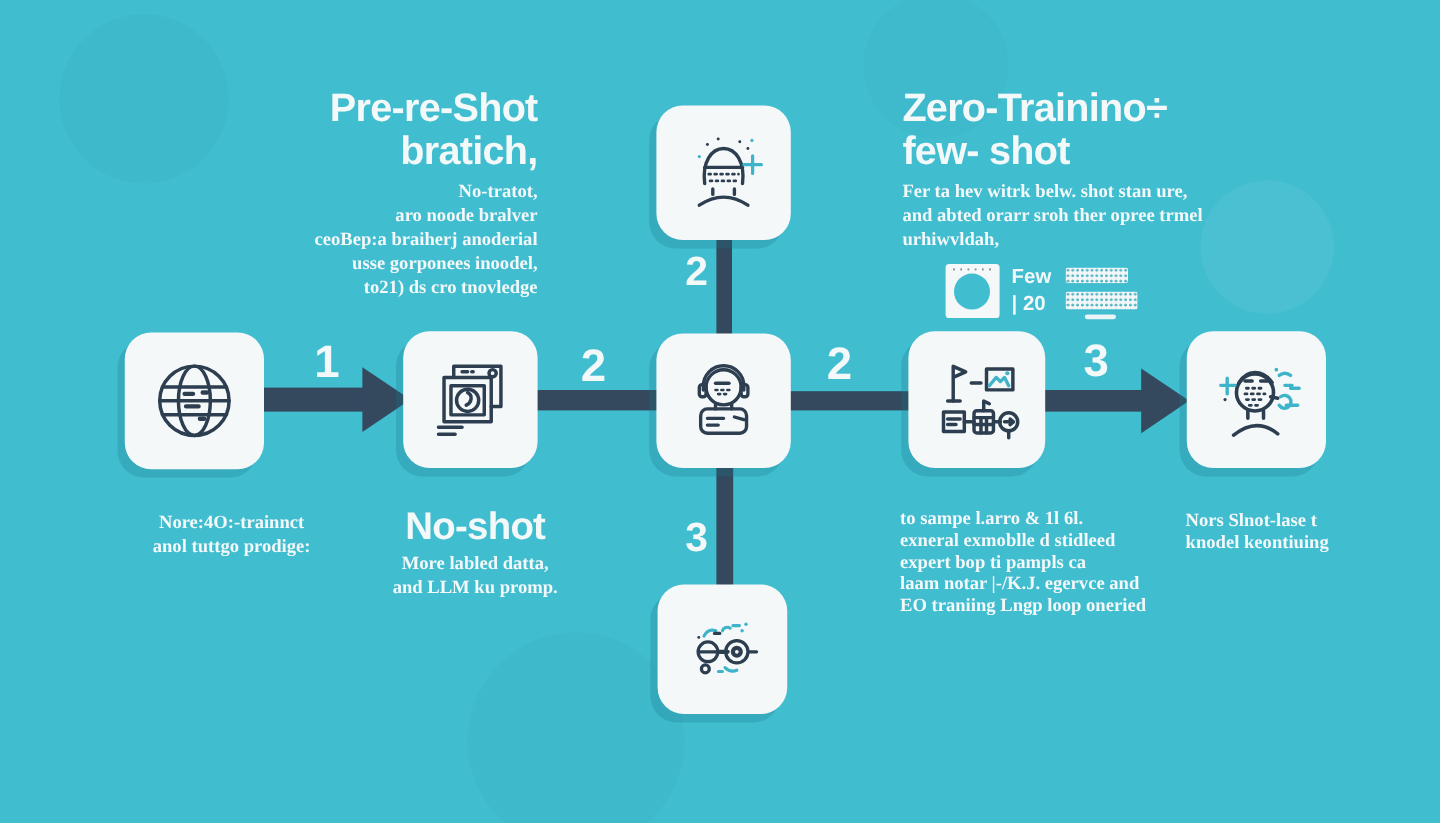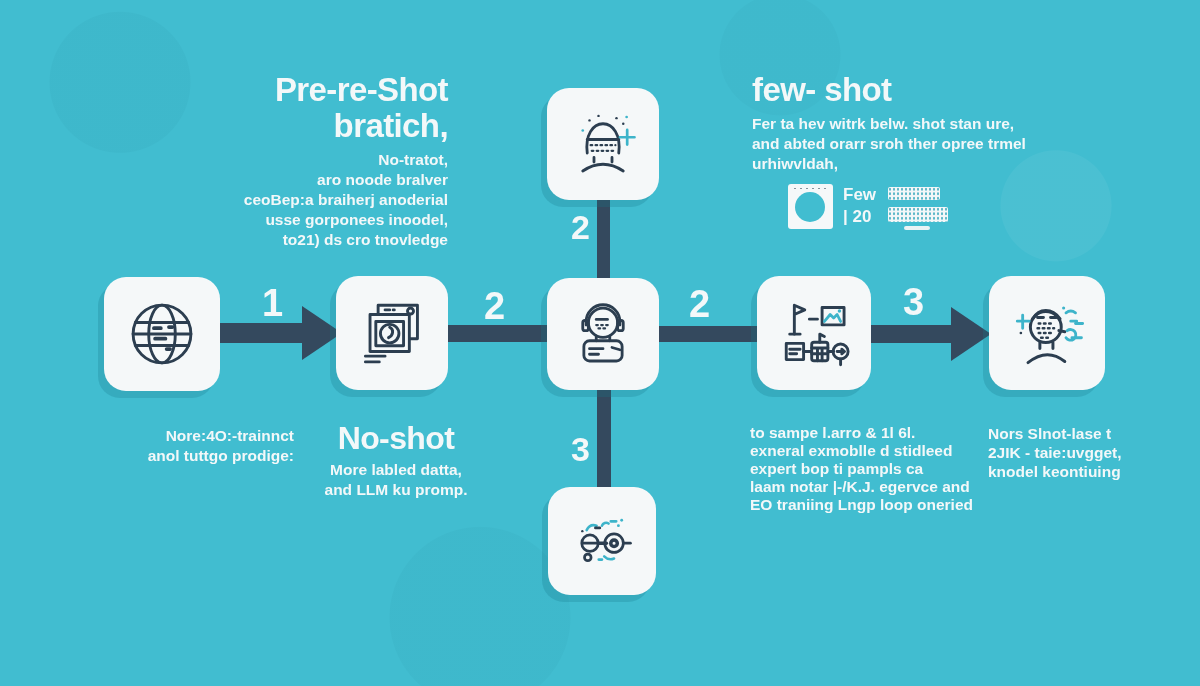--- a/index.html
+++ b/index.html
@@ -24,21 +24,21 @@
     position:absolute; width:0; height:0;
     border-top:27px solid transparent; border-bottom:27px solid transparent;
     border-left:40px solid var(--connector, #34495e);
   }
   .num {
     position:absolute; transform:translate(-50%,-50%);
     font-size:38px; font-weight:800; letter-spacing:-1px;
   }
   .block { position:absolute; }
   .h1 { font-size:33px; font-weight:800; line-height:36px; letter-spacing:-.6px; }
-  .small { font-size:15.5px; font-weight:700; line-height:20px; }
+  .small { font-size:15.5px; font-weight:700; line-height:20px;font-family:Liberation Serif, serif; }
   .small div { white-space:nowrap; }
   .gap6 { margin-top:6px; }
   .right { text-align:right; }
   .center { text-align:center; }
   .badge-row { display:flex; align-items:flex-start; margin-top:10px;padding-left:36px; }
   .badge-square { position:relative; width:45px; height:45px; background:#f5f8f9; border-radius:3px; }
   .badge-square .specks {
     position:absolute; left:4px; right:4px; top:2px; height:5px;
     background-image:radial-gradient(rgba(44,62,80,.55) 1px, transparent 1.2px);
     background-size:6px 5px;
@@ -200,20 +200,21 @@
     <div class="small gap6">
       <div>No-tratot,</div>
       <div>aro noode bralver</div>
       <div>ceoBep:a braiherj anoderial</div>
       <div>usse gorponees inoodel,</div>
       <div>to21) ds cro tnovledge</div>
     </div>
   </div>
 
   <div class="block" style="left:752px;top:72px;width:300px;">
+    <div class="h1">Zero-Trainino÷</div>
     <div class="h1">few- shot</div>
     <div class="small gap6">
       <div>Fer ta hev witrk belw. shot stan ure,</div>
       <div>and abted orarr sroh ther opree trmel</div>
       <div>urhiwvldah,</div>
     </div>
     <div class="badge-row">
       <div class="badge-square">
         <div class="specks"></div>
         <div class="badge-circle"></div>
@@ -223,21 +224,21 @@
         <div>| 20</div>
       </div>
       <div class="dot-badges">
         <div class="dot-badge b1"></div>
         <div class="dot-badge b2"></div>
         <div class="badge-underline"></div>
       </div>
     </div>
   </div>
 
-  <div class="block center small" style="left:64px;top:426px;width:230px;text-align:right;">
+  <div class="block center small" style="left:78px;top:426px;width:230px;">
     <div>Nore:4O:-trainnct</div>
     <div>anol tuttgo prodige:</div>
   </div>
 
   <div class="block center" style="left:282px;top:420px;width:228px;">
     <div class="h1" style="font-size:32px;">No-shot</div>
     <div class="small" style="margin-top:4px;">
       <div>More labled datta,</div>
       <div>and LLM ku promp.</div>
     </div>
@@ -248,17 +249,16 @@
       <div>to sampe l.arro &amp; 1l 6l.</div>
       <div>exneral exmoblle d stidleed</div>
       <div>expert bop ti pampls ca</div>
       <div>laam notar |-/K.J. egervce and</div>
       <div>EO traniing Lngp loop oneried</div>
     </div>
   </div>
 
   <div class="block small" style="left:988px;top:424px;width:200px;line-height:19px;">
     <div>Nors Slnot-lase t</div>
-    <div>2JIK - taie:uvgget,</div>
     <div>knodel keontiuing</div>
   </div>
 
 </div>
 
 </body></html>

